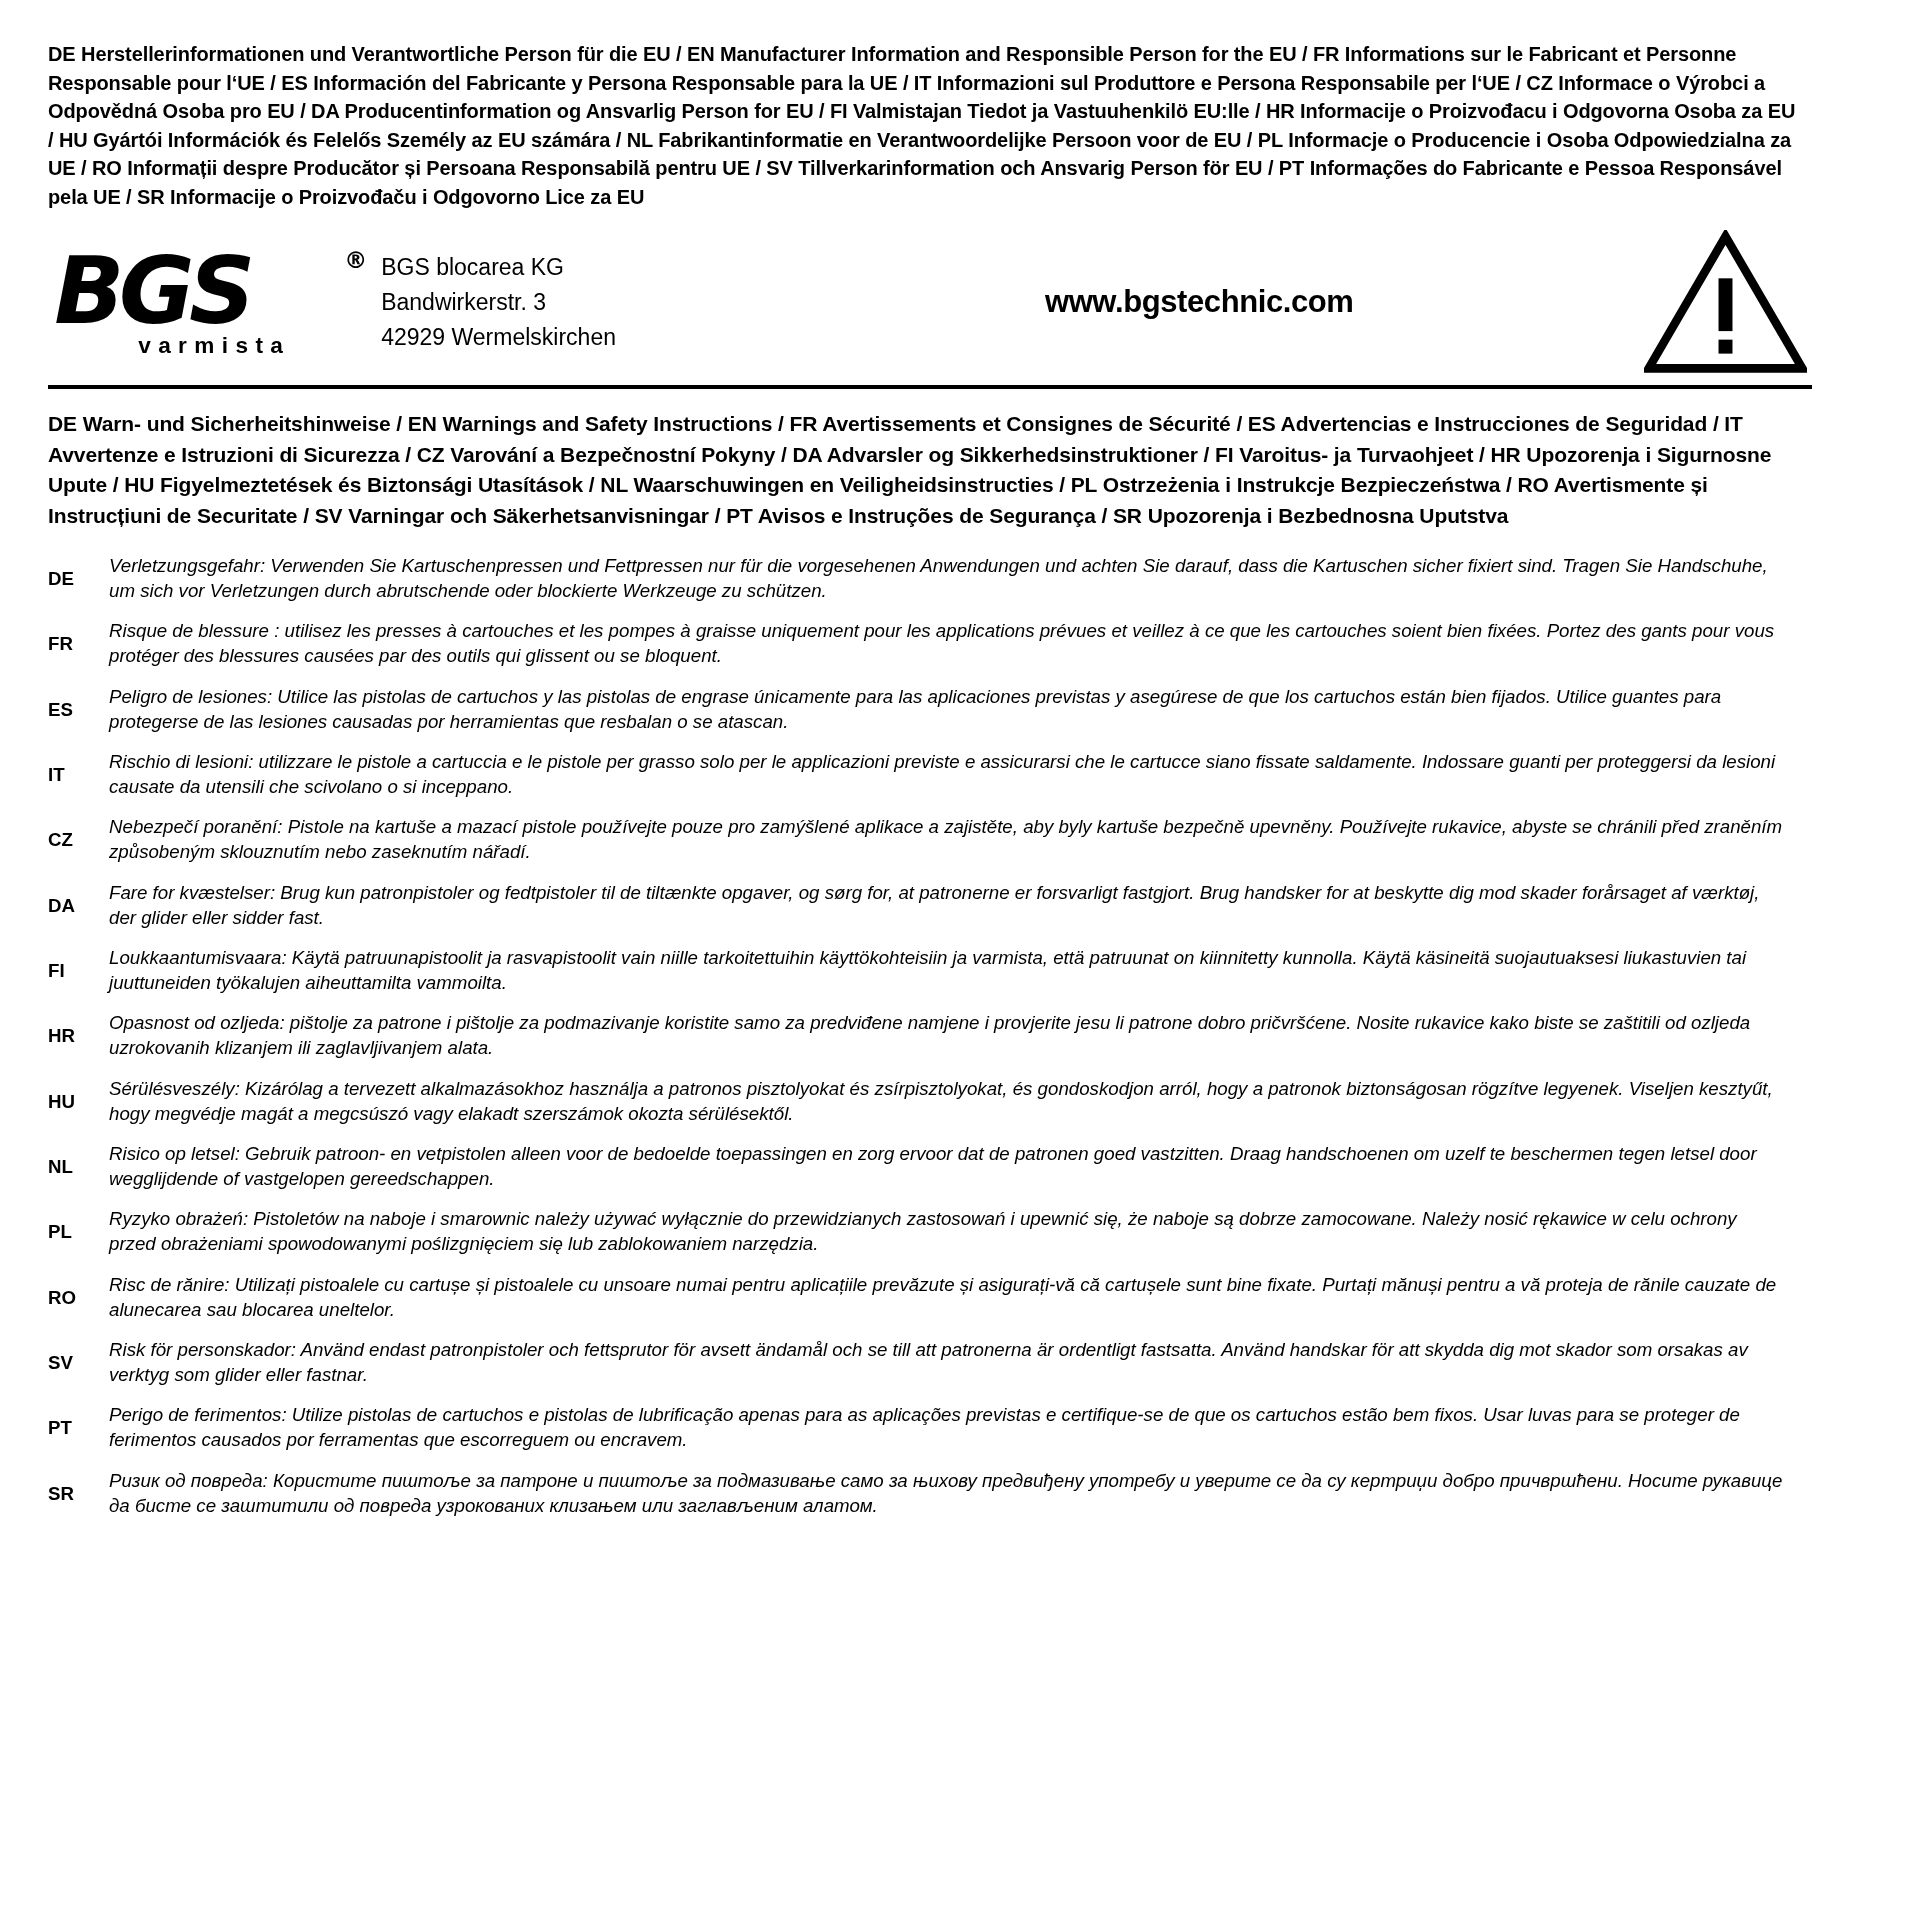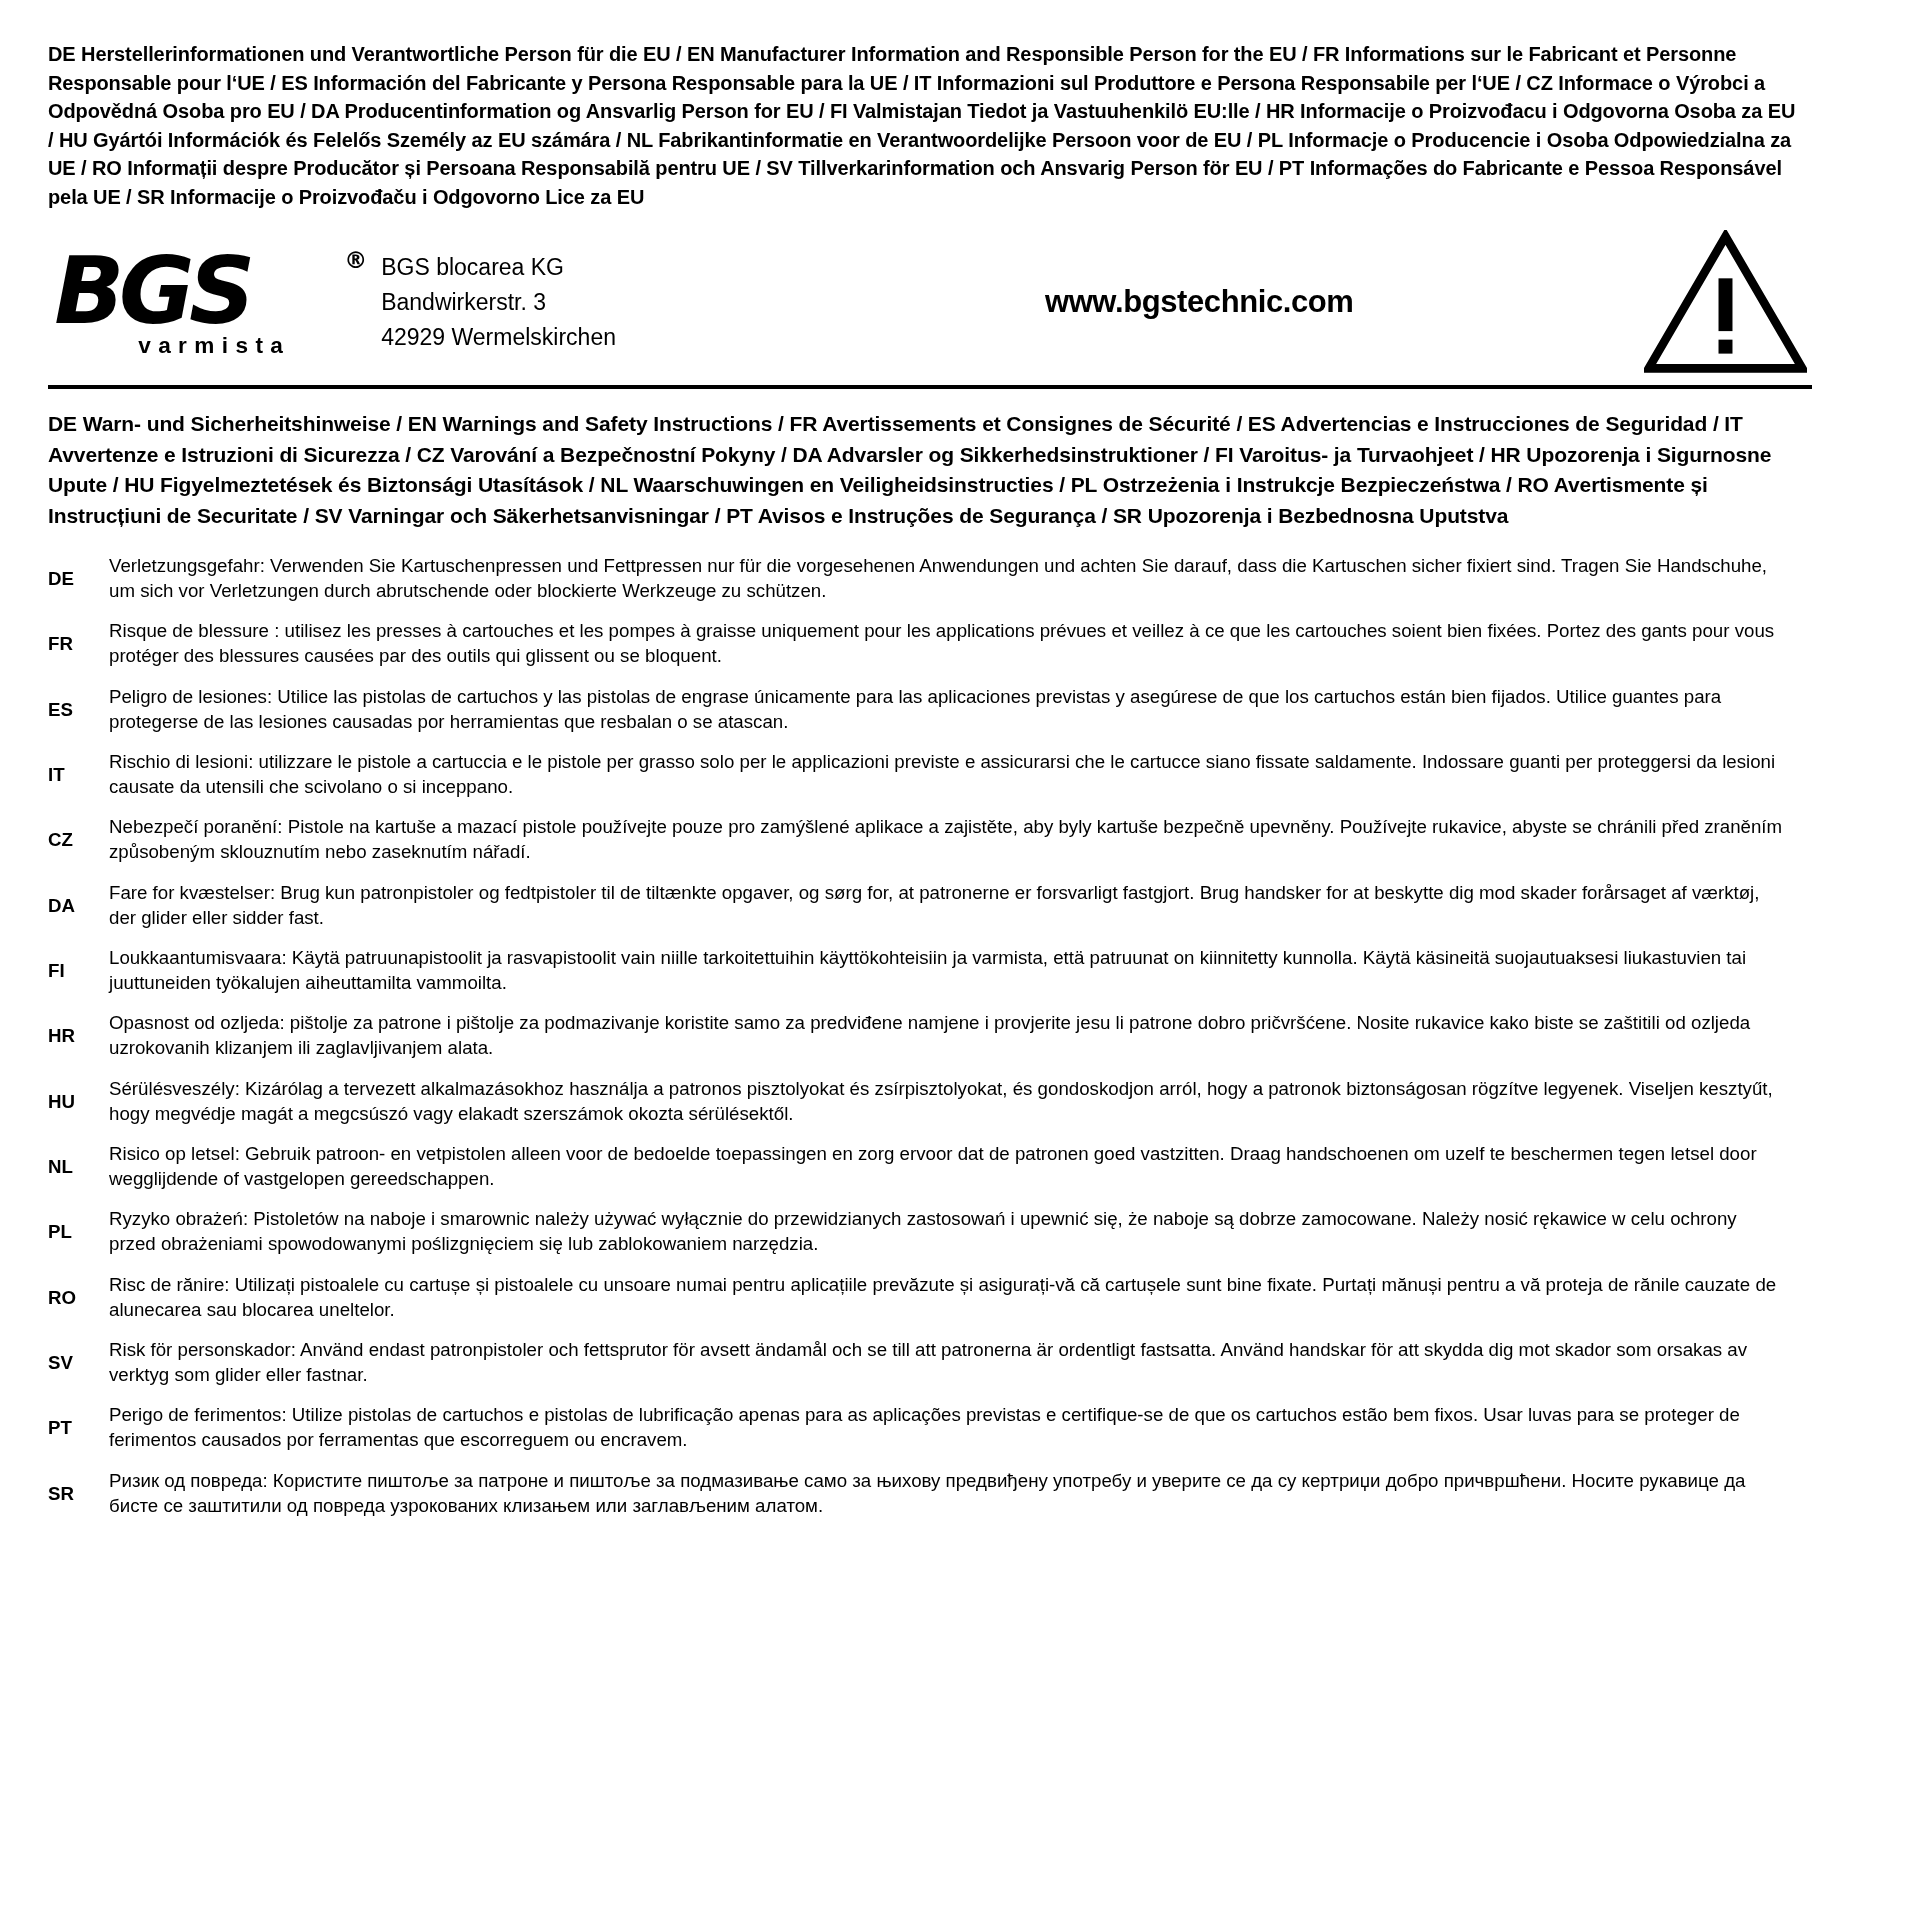--- a/index.html
+++ b/index.html
@@ -123,20 +123,21 @@
     font-weight: bold;
     line-height: 1.33;
     padding-top: 0.8px;
   }
   .lang-text {
     flex: 1 1 auto;
     font-size: 18.7px;
     line-height: 1.33;
     padding-right: 26.5px;
     text-align: left;
+    font-style: italic;
   }
 </style>
 </head>
 <body>
 
 <div class="page">
 
   <div class="header-langs">DE Herstellerinformationen und Verantwortliche Person für die EU  /  EN Manufacturer Information and Responsible Person for the EU  /  FR Informations sur le Fabricant et Personne Responsable pour l‘UE  /  ES Información del Fabricante y Persona Responsable para la UE  /  IT Informazioni sul Produttore e Persona Responsabile per l‘UE  /  CZ Informace o Výrobci a Odpovědná Osoba pro EU  /  DA Producentinformation og Ansvarlig Person for EU  /  FI Valmistajan Tiedot ja Vastuuhenkilö EU:lle  /  HR Informacije o Proizvođacu i Odgovorna Osoba za EU  /  HU Gyártói Információk és Felelős Személy az EU számára  /  NL Fabrikantinformatie en Verantwoordelijke Persoon voor de EU  /  PL Informacje o Producencie i Osoba Odpowiedzialna za UE  /  RO Informații despre Producător și Persoana Responsabilă pentru UE  /  SV Tillverkarinformation och Ansvarig Person för EU  /  PT Informações do Fabricante e Pessoa Responsável pela UE  /  SR Informacije o Proizvođaču i Odgovorno Lice za EU</div>
 
   <div class="company-band">

